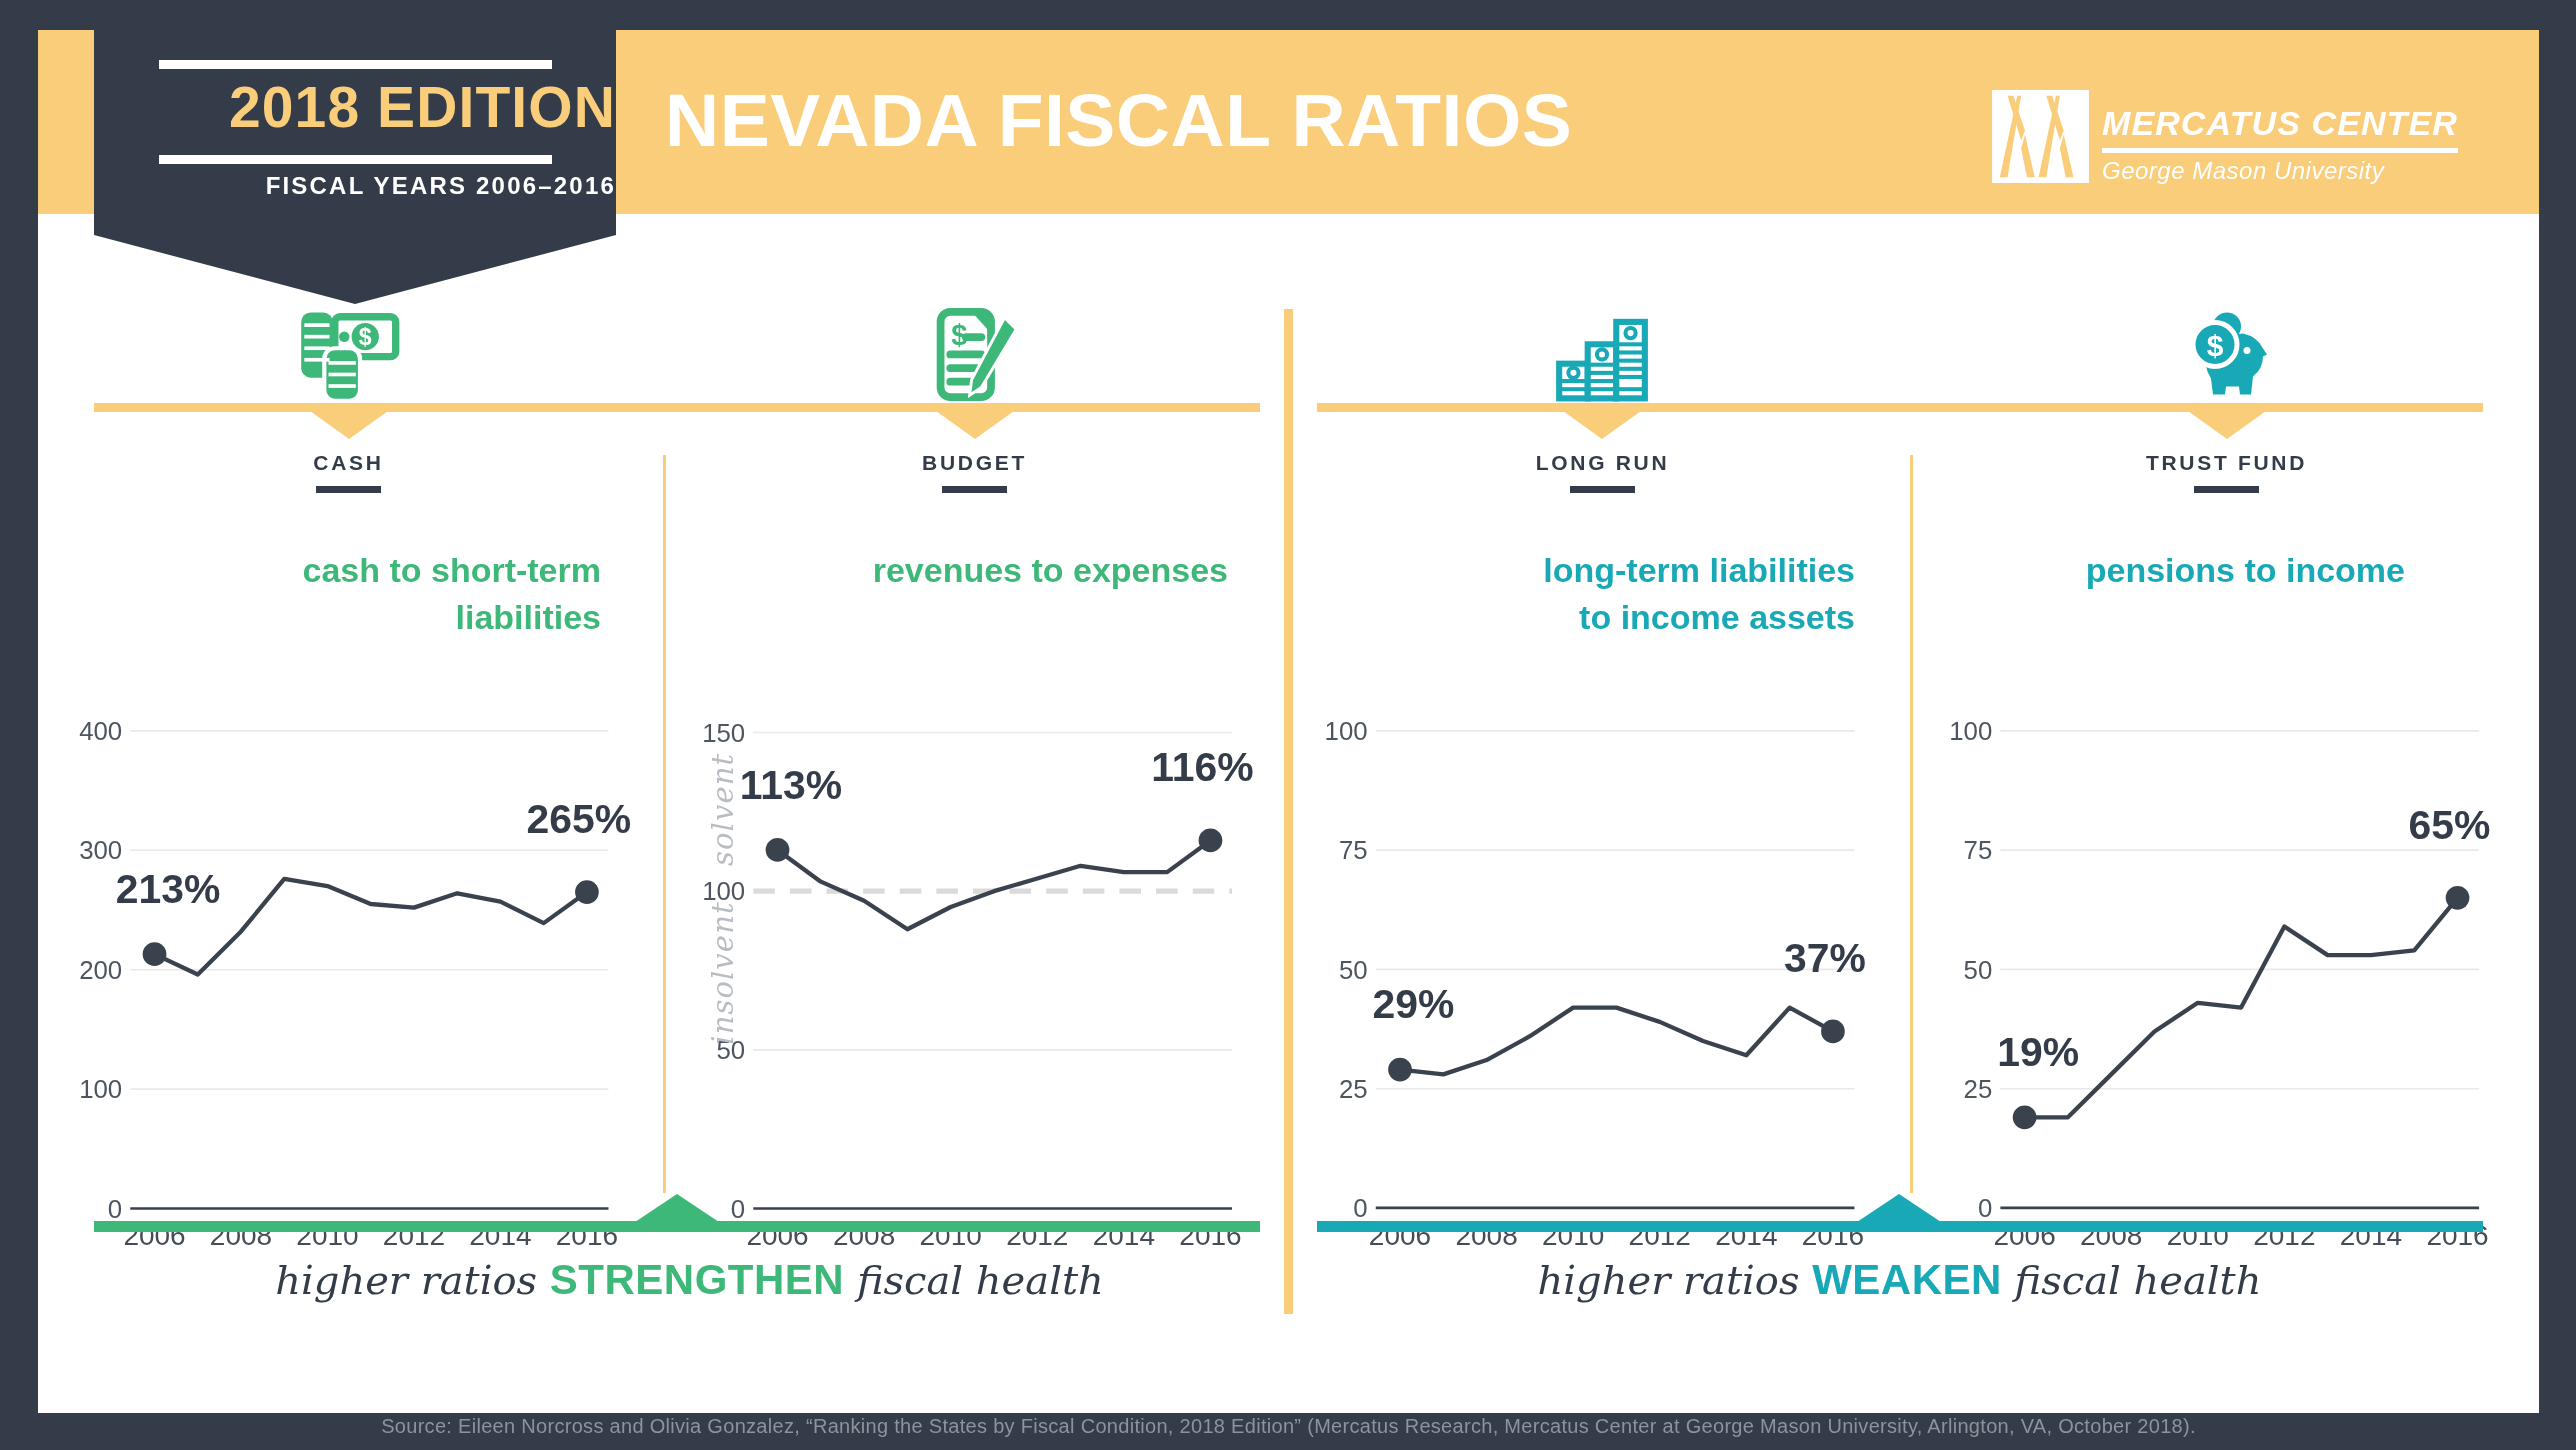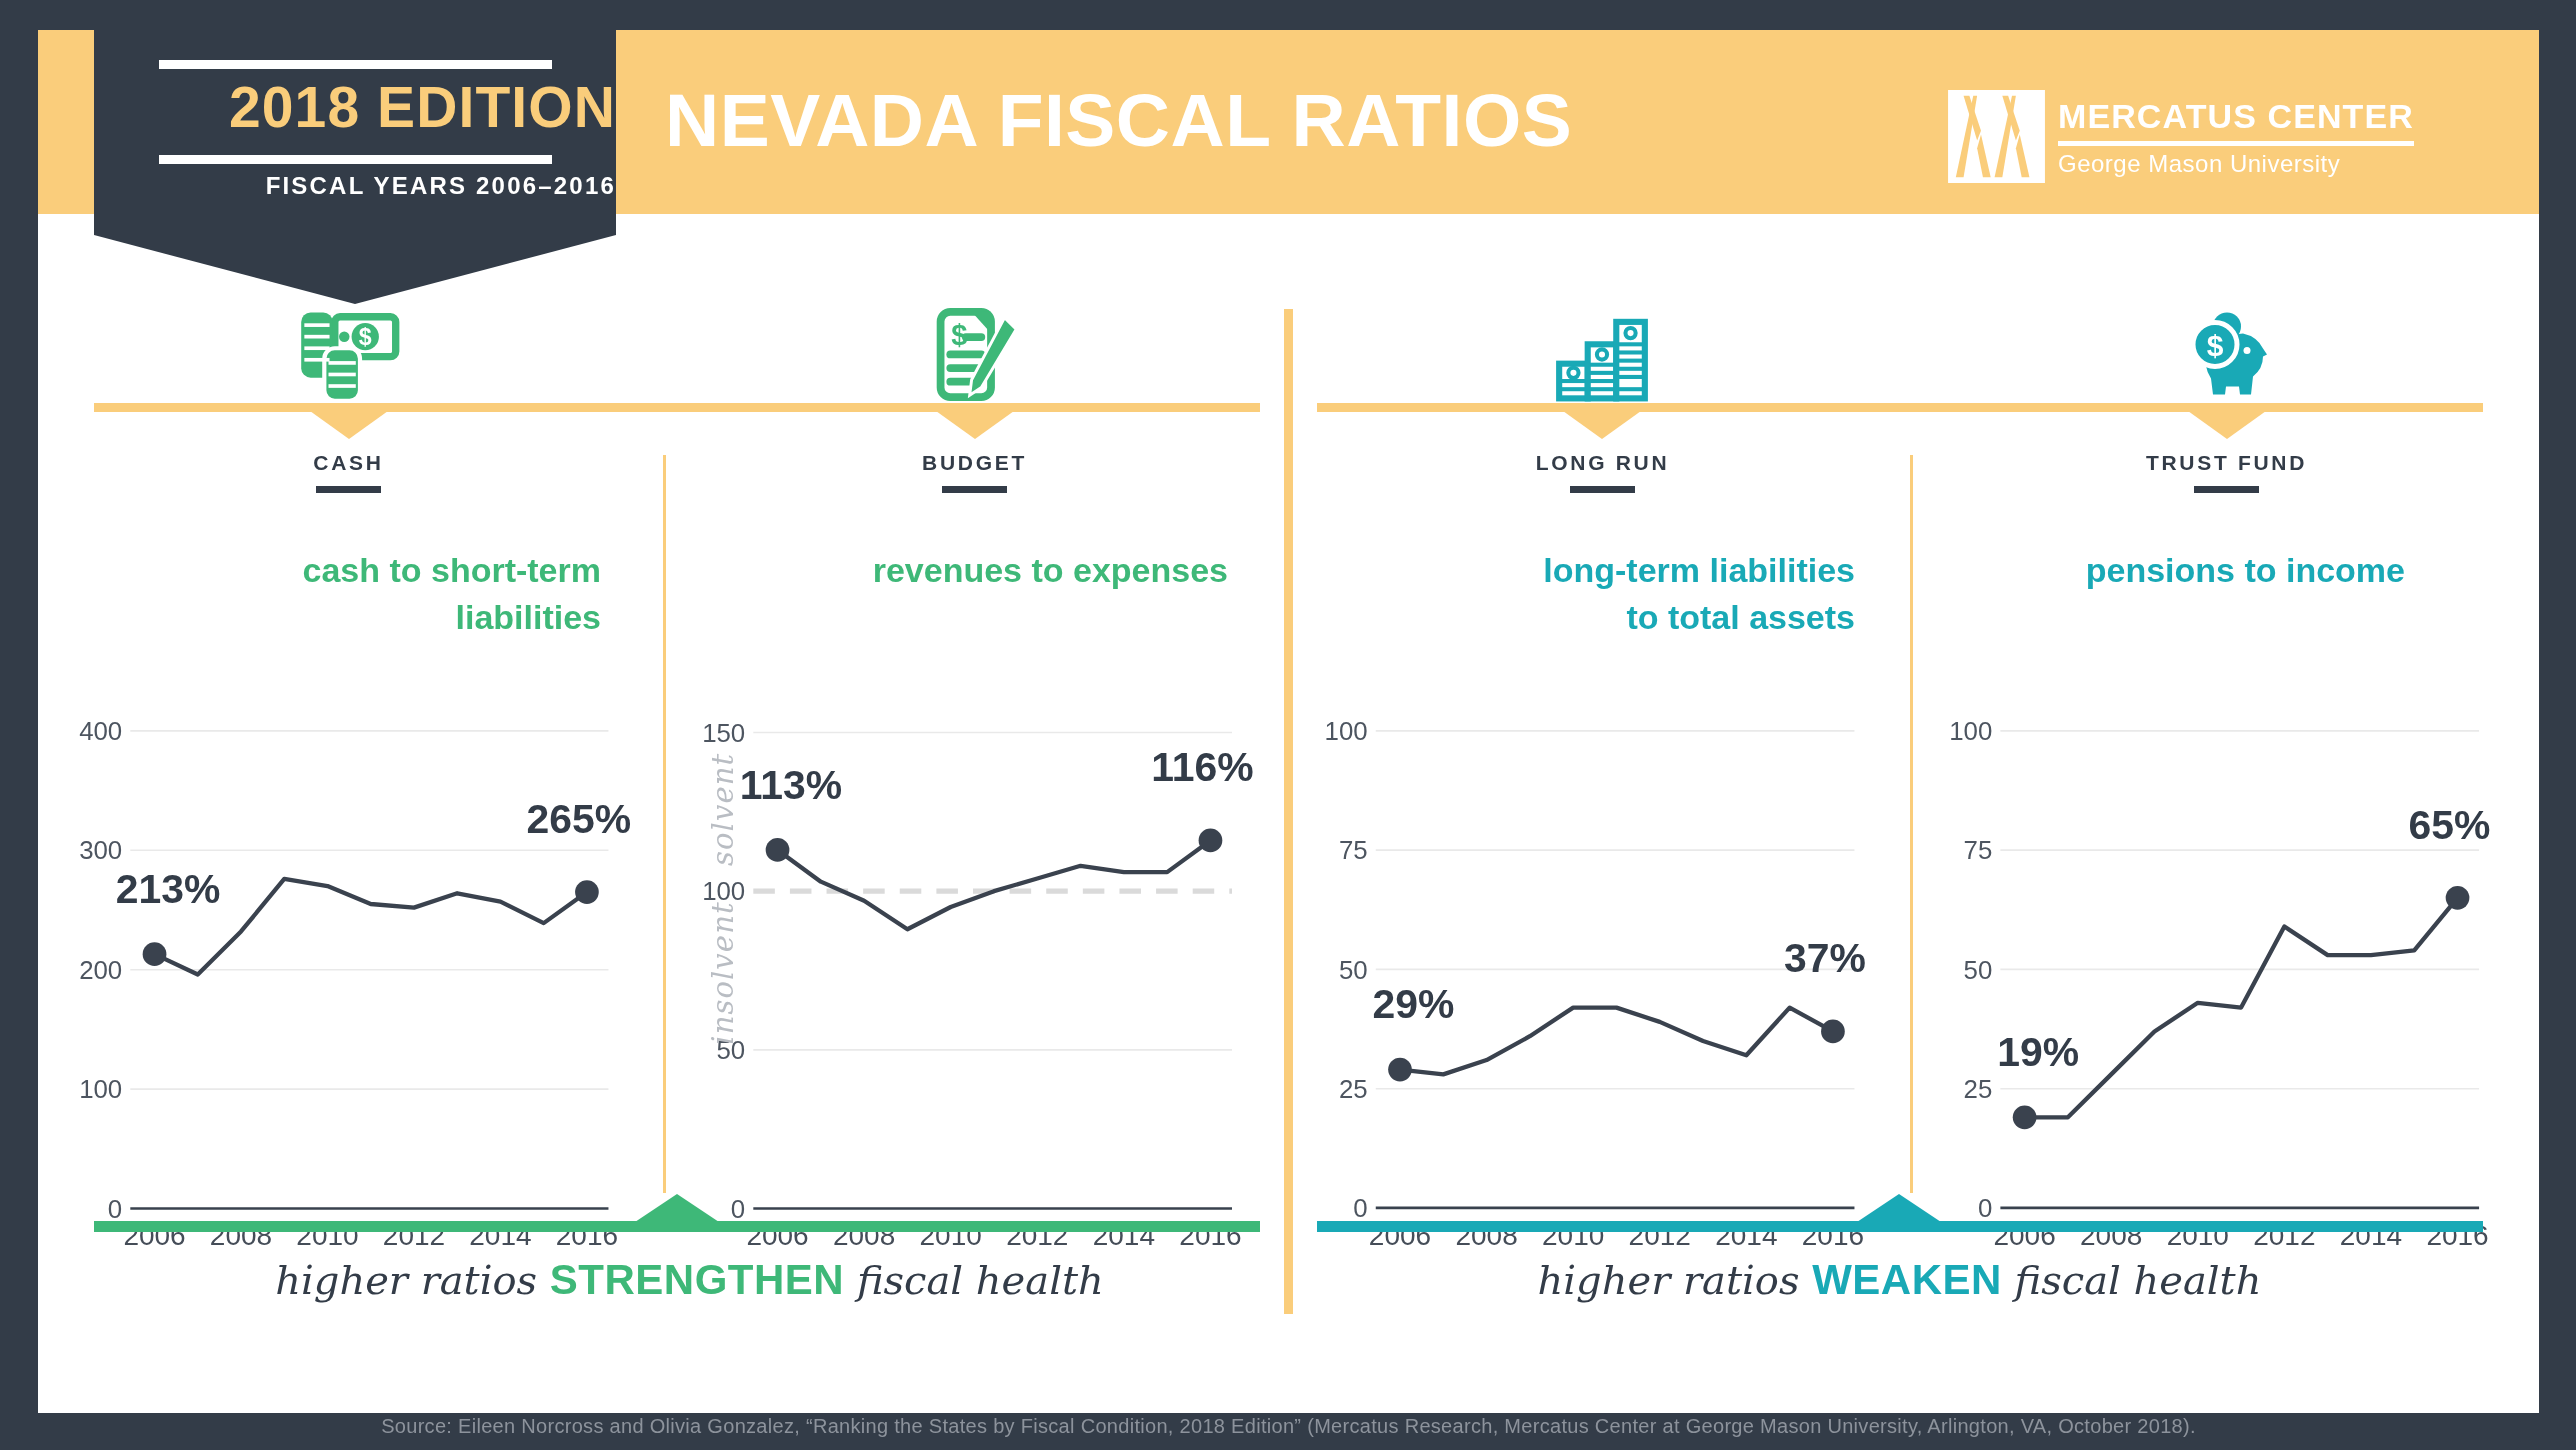--- a/index.html
+++ b/index.html
@@ -26,21 +26,21 @@
     position:absolute; left:0; width:100%; top:172px; font-size:24px; font-weight:700;
     letter-spacing:2.2px; color:#ffffff;
   }
 
   .main-title {
     left:665px; top:83px; font-size:75px; line-height:75px; font-weight:800;
     letter-spacing:0.5px; color:#ffffff;
   }
 
   
-  .logo { left:1948px; top:90px; display:flex; align-items:center; }
+  .logo { left:1992px; top:90px; display:flex; align-items:flex-end;font-style:italic; }
   .logo-text { margin-left:13px; color:#ffffff; }
   .logo-line1 { font-size:34px; font-weight:800; letter-spacing:1.1px; }
   .logo-rule { height:4.8px; background:#ffffff; margin:5.4px 0 4.3px 0; }
   .logo-line2 { font-size:24px; font-weight:400; letter-spacing:0.5px; }
 
   
   .icon-wrap { width:108px; height:105px; top:299px; display:flex; align-items:flex-end; justify-content:center; }
   .hband { top:403px; width:1166px; height:8.6px; background:#FACD7B; }
   .chevron {
     top:411px; width:0; height:0;
@@ -219,21 +219,21 @@
   <div class="abs sec-heading c-green" style="left:95px;">
     <div>cash to short-term</div>
       <div>liabilities</div>
   </div>
   <div class="abs sec-heading c-green" style="left:722px;">
     <div>revenues to expenses</div>
       <div></div>
   </div>
   <div class="abs sec-heading c-teal" style="left:1349px;">
     <div>long-term liabilities</div>
-      <div>to total assets</div>
+      <div>to income assets</div>
   </div>
   <div class="abs sec-heading c-teal" style="left:1899px;">
     <div>pensions to income</div>
       <div></div>
   </div>
 
   <svg id="charts-svg" class="abs" width="2576" height="1451" viewBox="0 0 4784 2694">
       <line x1="242" y1="2022.25" x2="1130" y2="2022.25" stroke="#E9E9E9" stroke-width="3"></line>
       <line x1="242" y1="1800.5" x2="1130" y2="1800.5" stroke="#E9E9E9" stroke-width="3"></line>
       <line x1="242" y1="1578.75" x2="1130" y2="1578.75" stroke="#E9E9E9" stroke-width="3"></line>

